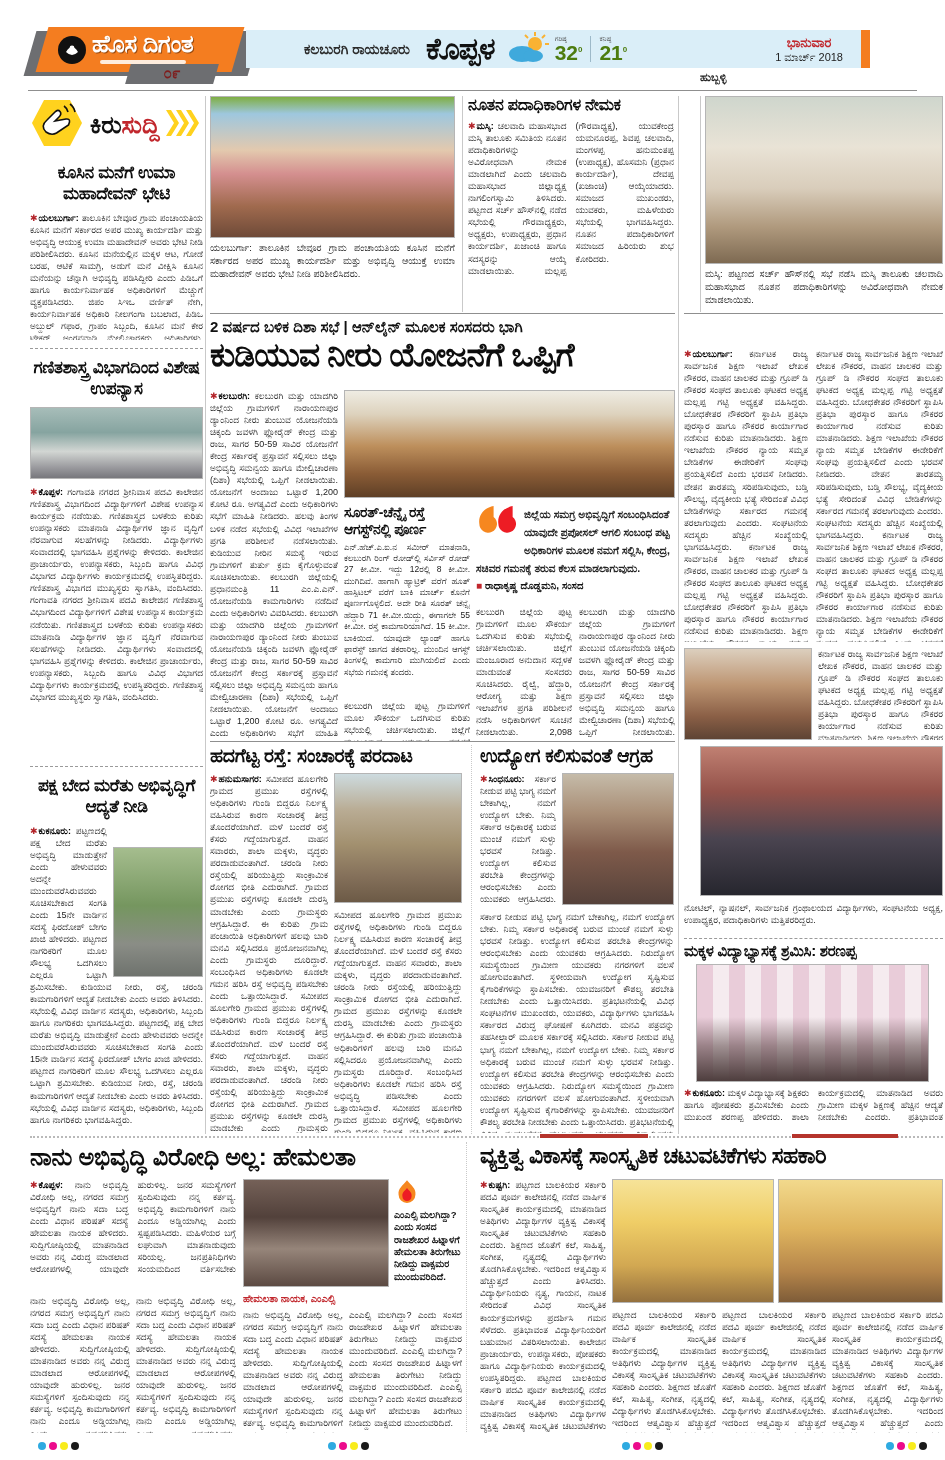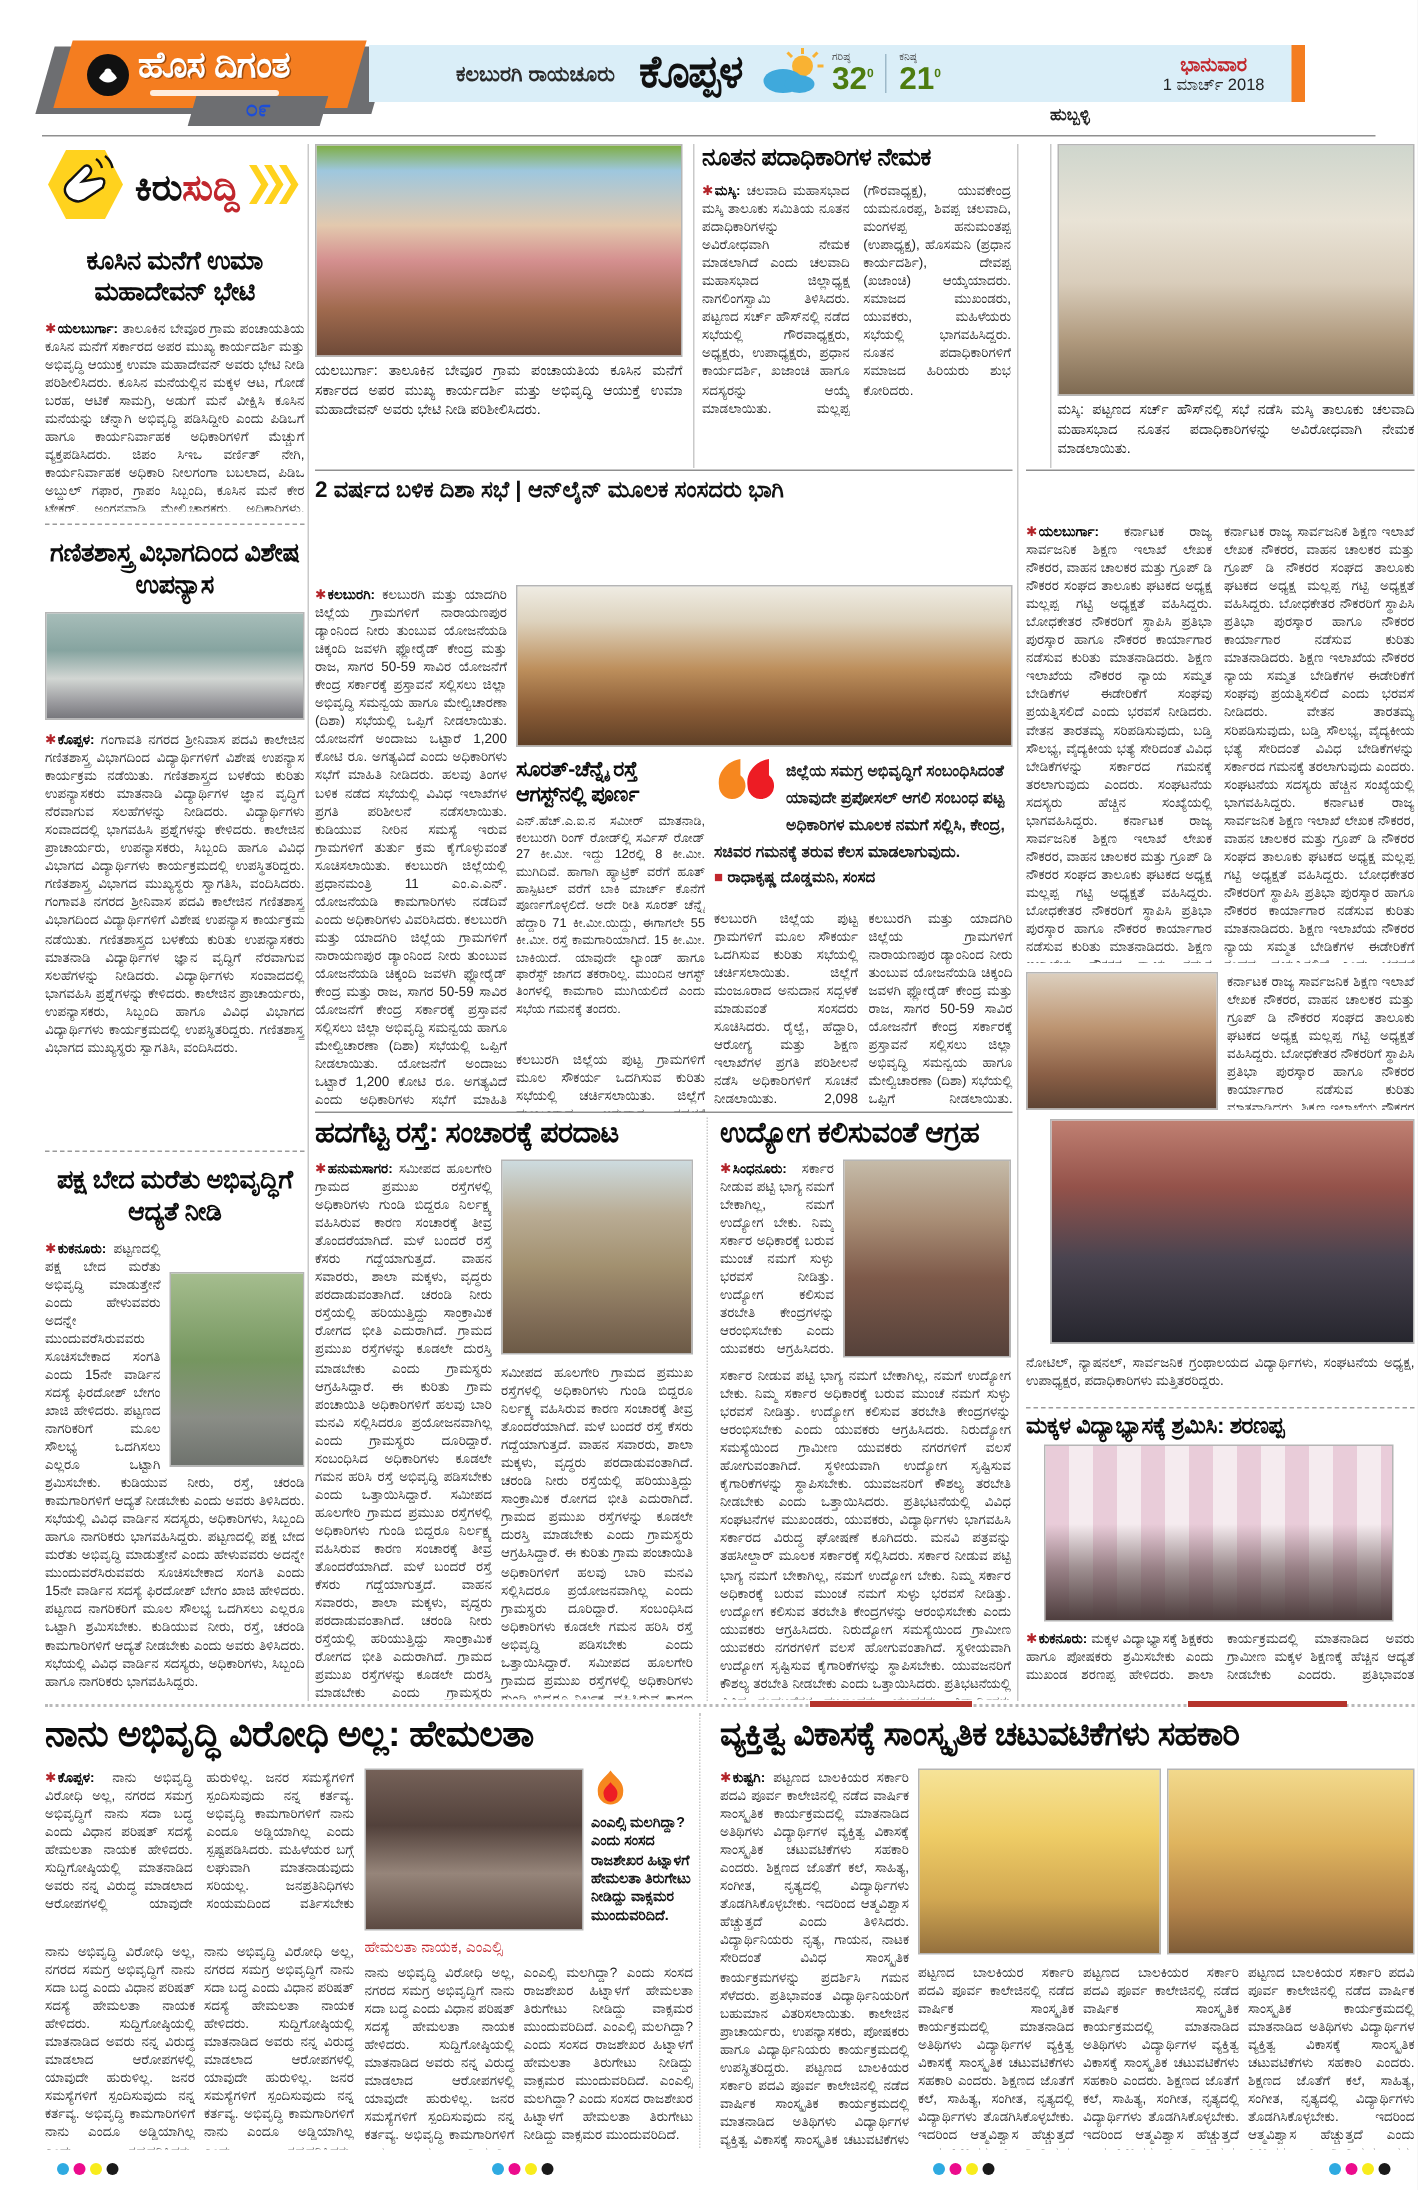--- a/index.html
+++ b/index.html
@@ -52,21 +52,21 @@
     <div class="abs skew" style="left:42px;top:27px;width:196px;height:45px;background:#f47d20;"></div>
     <div class="abs" style="left:58px;top:36px;width:28px;height:28px;border-radius:50%;background:#111;">
       <svg width="28" height="28" viewBox="0 0 28 28">
           <path d="M8 16 q6 -10 12 0 q-6 6 -12 0z" fill="#fff"></path>
           <circle cx="14" cy="12" r="2.4" fill="#fff"></circle>
         </svg>
     </div>
     <div class="abs" style="left:92px;top:30px;width:150px;font-size:24px;font-weight:bold;color:#fff;letter-spacing:-0.5px;text-shadow:1px 1px 0 #9a4a0e;">ಹೊಸ ದಿಗಂತ</div>
     <div class="abs" style="left:100px;top:60px;width:86px;height:4px;background:rgba(255,255,255,.85);border-radius:2px;"></div>
     <div class="abs skew" style="left:128px;top:64px;width:88px;height:20px;background:#6d6e71;"></div>
-    <div class="abs" style="left:128px;top:64px;width:88px;text-align:center;font-size:15px;font-weight:bold;color:#1d4ed8;">೦೯</div>
+    <div class="abs" style="left:128px;top:64px;width:88px;text-align:center;font-size:15px;font-weight:bold;color:#7f1d1d;">೦೯</div>
 
     <div class="abs" style="left:246px;top:30px;width:624px;height:38px;background:#daeef8;display:flex;align-items:center;">
       <div style="margin-left:58px;font-size:14px;font-weight:bold;color:#2b2b2b;">ಕಲಬುರಗಿ ರಾಯಚೂರು</div>
       <div style="margin-left:16px;font-size:30px;font-weight:bold;color:#111;letter-spacing:-1px;">ಕೊಪ್ಪಳ</div>
       <span style="margin-left:10px;">
         <svg width="46" height="34" viewBox="0 0 46 34">
           <g stroke="#f9b233" stroke-width="2">
               <line x1="30" y1="2" x2="30" y2="6"></line>
               <line x1="40" y1="5" x2="37" y2="8"></line>
               <line x1="44" y1="14" x2="40" y2="14"></line>
@@ -159,20 +159,21 @@
   </div>
 
   <div class="abs photo ph-group" style="left:705px;top:96px;width:238px;height:168px;"></div>
   <div class="abs cap" style="left:705px;top:268px;width:238px;height:44px;">ಮಸ್ಕಿ: ಪಟ್ಟಣದ ಸರ್ಚ್ ಹೌಸ್‌ನಲ್ಲಿ ಸಭೆ ನಡೆಸಿ ಮಸ್ಕಿ ತಾಲೂಕು ಚಲವಾದಿ ಮಹಾಸಭಾದ ನೂತನ ಪದಾಧಿಕಾರಿಗಳನ್ನು ಅವಿರೋಧವಾಗಿ ನೇಮಕ ಮಾಡಲಾಯಿತು.</div>
 
   <div class="abs hline" style="left:210px;top:313px;width:465px;"></div>
   <div class="abs hline" style="left:684px;top:313px;width:259px;"></div>
 
   <div class="abs" style="left:210px;top:318px;width:465px;height:424px;">
     <div style="font-size:15px;font-weight:bold;color:#111;">2 ವರ್ಷದ ಬಳಿಕ ದಿಶಾ ಸಭೆ | ಆನ್‌ಲೈನ್ ಮೂಲಕ ಸಂಸದರು ಭಾಗಿ</div>
+    <div class="hl" style="font-size:33px;line-height:1.05;margin-top:2px;letter-spacing:-1px;">ಕುಡಿಯುವ ನೀರು ಯೋಜನೆಗೆ ಒಪ್ಪಿಗೆ</div>
 
     <div class="abs body-txt" style="left:0;top:72px;width:128px;height:352px;">
       <span class="star">✱</span><b>ಕಲಬುರಗಿ:</b>
       <span>ಕಲಬುರಗಿ ಮತ್ತು ಯಾದಗಿರಿ ಜಿಲ್ಲೆಯ ಗ್ರಾಮಗಳಿಗೆ ನಾರಾಯಣಪುರ ಡ್ಯಾಂನಿಂದ ನೀರು ತುಂಬುವ ಯೋಜನೆಯಡಿ ಚಿಕ್ಕಂದಿ ಜವಳಗಿ ಫ್ಲೋರೈಡ್ ಕೇಂದ್ರ ಮತ್ತು ರಾಜ, ಸಾಗರ 50-59 ಸಾವಿರ ಯೋಜನೆಗೆ ಕೇಂದ್ರ ಸರ್ಕಾರಕ್ಕೆ ಪ್ರಸ್ತಾವನೆ ಸಲ್ಲಿಸಲು ಜಿಲ್ಲಾ ಅಭಿವೃದ್ಧಿ ಸಮನ್ವಯ ಹಾಗೂ ಮೇಲ್ವಿಚಾರಣಾ (ದಿಶಾ) ಸಭೆಯಲ್ಲಿ ಒಪ್ಪಿಗೆ ನೀಡಲಾಯಿತು. ಯೋಜನೆಗೆ ಅಂದಾಜು ಒಟ್ಟಾರೆ 1,200 ಕೋಟಿ ರೂ. ಅಗತ್ಯವಿದೆ ಎಂದು ಅಧಿಕಾರಿಗಳು ಸಭೆಗೆ ಮಾಹಿತಿ ನೀಡಿದರು. ಹಲವು ತಿಂಗಳ ಬಳಿಕ ನಡೆದ ಸಭೆಯಲ್ಲಿ ವಿವಿಧ ಇಲಾಖೆಗಳ ಪ್ರಗತಿ ಪರಿಶೀಲನೆ ನಡೆಸಲಾಯಿತು. ಕುಡಿಯುವ ನೀರಿನ ಸಮಸ್ಯೆ ಇರುವ ಗ್ರಾಮಗಳಿಗೆ ತುರ್ತು ಕ್ರಮ ಕೈಗೊಳ್ಳುವಂತೆ ಸೂಚಿಸಲಾಯಿತು. ಕಲಬುರಗಿ ಜಿಲ್ಲೆಯಲ್ಲಿ ಪ್ರಧಾನಮಂತ್ರಿ 11 ಎಂ.ಎ.ಎನ್. ಯೋಜನೆಯಡಿ ಕಾಮಗಾರಿಗಳು ನಡೆದಿವೆ ಎಂದು ಅಧಿಕಾರಿಗಳು ವಿವರಿಸಿದರು. ಕಲಬುರಗಿ ಮತ್ತು ಯಾದಗಿರಿ ಜಿಲ್ಲೆಯ ಗ್ರಾಮಗಳಿಗೆ ನಾರಾಯಣಪುರ ಡ್ಯಾಂನಿಂದ ನೀರು ತುಂಬುವ ಯೋಜನೆಯಡಿ ಚಿಕ್ಕಂದಿ ಜವಳಗಿ ಫ್ಲೋರೈಡ್ ಕೇಂದ್ರ ಮತ್ತು ರಾಜ, ಸಾಗರ 50-59 ಸಾವಿರ ಯೋಜನೆಗೆ ಕೇಂದ್ರ ಸರ್ಕಾರಕ್ಕೆ ಪ್ರಸ್ತಾವನೆ ಸಲ್ಲಿಸಲು ಜಿಲ್ಲಾ ಅಭಿವೃದ್ಧಿ ಸಮನ್ವಯ ಹಾಗೂ ಮೇಲ್ವಿಚಾರಣಾ (ದಿಶಾ) ಸಭೆಯಲ್ಲಿ ಒಪ್ಪಿಗೆ ನೀಡಲಾಯಿತು. ಯೋಜನೆಗೆ ಅಂದಾಜು ಒಟ್ಟಾರೆ 1,200 ಕೋಟಿ ರೂ. ಅಗತ್ಯವಿದೆ ಎಂದು ಅಧಿಕಾರಿಗಳು ಸಭೆಗೆ ಮಾಹಿತಿ ನೀಡಿದರು. ಹಲವು ತಿಂಗಳ ಬಳಿಕ ನಡೆದ ಸಭೆಯಲ್ಲಿ ವಿವಿಧ ಇಲಾಖೆಗಳ ಪ್ರಗತಿ ಪರಿಶೀಲನೆ ನಡೆಸಲಾಯಿತು. ಕುಡಿಯುವ ನೀರಿನ ಸಮಸ್ಯೆ ಇರುವ ಗ್ರಾಮಗಳಿಗೆ ತುರ್ತು ಕ್ರಮ ಕೈಗೊಳ್ಳುವಂತೆ ಸೂಚಿಸಲಾಯಿತು. ಕಲಬುರಗಿ ಜಿಲ್ಲೆಯಲ್ಲಿ ಪ್ರಧಾನಮಂತ್ರಿ 11 ಎಂ.ಎ.ಎನ್. ಯೋಜನೆಯಡಿ ಕಾಮಗಾರಿಗಳು ನಡೆದಿವೆ ಎಂದು ಅಧಿಕಾರಿಗಳು ವಿವರಿಸಿದರು.</span>
     </div>
 
     <div class="abs photo ph-meeting" style="left:134px;top:72px;width:331px;height:108px;"></div>
 
     <div class="abs" style="left:134px;top:186px;width:126px;height:190px;overflow:hidden;">
       <div class="hl" style="font-size:14px;line-height:1.2;">ಸೂರತ್-ಚೆನ್ನೈ ರಸ್ತೆ ಆಗಸ್ಟ್‌ನಲ್ಲಿ ಪೂರ್ಣ</div>
@@ -268,21 +269,21 @@
     <div class="abs photo ph-stage" style="left:213px;top:36px;width:146px;height:108px;"></div>
     <div class="abs" style="left:364px;top:36px;width:68px;height:112px;overflow:hidden;">
       <span>
         <svg width="26" height="26" viewBox="0 0 40 40">
           <path d="M20 2 C26 10 34 14 33 24 a13 13 0 1 1 -26 0 C6 14 14 10 20 2 z" fill="#f6871f"></path>
           <path d="M20 14 c4 5 8 7 7 13 a7 7 0 1 1 -14 0 c-1 -6 3 -8 7 -13 z" fill="#ed1c24"></path>
         </svg>
       </span>
       <span style="display:block;font-size:9.5px;font-weight:bold;line-height:1.3;color:#111;">ಎಂಎಲ್ಸಿ ಮಲಗಿದ್ದಾ? ಎಂದು ಸಂಸದ ರಾಜಶೇಖರ ಹಿಟ್ನಾಳಗೆ ಹೇಮಲತಾ ತಿರುಗೇಟು ನೀಡಿದ್ದು ವಾಕ್ಸಮರ ಮುಂದುವರಿದಿದೆ.</span>
     </div>
-    <div class="abs red" style="left:213px;top:150px;width:146px;font-size:10px;font-weight:normal;">ಹೇಮಲತಾ ನಾಯಕ, ಎಂಎಲ್ಸಿ</div>
+    <div class="abs red" style="left:213px;top:150px;width:146px;font-size:10px;font-weight:bold;">ಹೇಮಲತಾ ನಾಯಕ, ಎಂಎಲ್ಸಿ</div>
     <div class="abs body-txt" style="left:0;top:152px;width:100px;height:138px;"><span>ನಾನು ಅಭಿವೃದ್ಧಿ ವಿರೋಧಿ ಅಲ್ಲ, ನಗರದ ಸಮಗ್ರ ಅಭಿವೃದ್ಧಿಗೆ ನಾನು ಸದಾ ಬದ್ಧ ಎಂದು ವಿಧಾನ ಪರಿಷತ್ ಸದಸ್ಯೆ ಹೇಮಲತಾ ನಾಯಕ ಹೇಳಿದರು. ಸುದ್ದಿಗೋಷ್ಠಿಯಲ್ಲಿ ಮಾತನಾಡಿದ ಅವರು ನನ್ನ ವಿರುದ್ಧ ಮಾಡಲಾದ ಆರೋಪಗಳಲ್ಲಿ ಯಾವುದೇ ಹುರುಳಿಲ್ಲ. ಜನರ ಸಮಸ್ಯೆಗಳಿಗೆ ಸ್ಪಂದಿಸುವುದು ನನ್ನ ಕರ್ತವ್ಯ. ಅಭಿವೃದ್ಧಿ ಕಾಮಗಾರಿಗಳಿಗೆ ನಾನು ಎಂದೂ ಅಡ್ಡಿಯಾಗಿಲ್ಲ ಎಂದು ಸ್ಪಷ್ಟಪಡಿಸಿದರು. ಮಹಿಳೆಯರ ಬಗ್ಗೆ ಲಘುವಾಗಿ ಮಾತನಾಡುವುದು ಸರಿಯಲ್ಲ. ಜನಪ್ರತಿನಿಧಿಗಳು ಸಂಯಮದಿಂದ ವರ್ತಿಸಬೇಕು ಎಂದು ಕಿವಿಮಾತು ಹೇಳಿದರು. ಕ್ಷೇತ್ರದ ಅಭಿವೃದ್ಧಿಗೆ ಅನುದಾನ ತರಲು ಶ್ರಮಿಸುತ್ತಿದ್ದೇನೆ. ಜನರ ಆಶೀರ್ವಾದವೇ ನನ್ನ ಶಕ್ತಿ ಎಂದು ನುಡಿದರು.</span></div>
     <div class="abs body-txt" style="left:106px;top:152px;width:100px;height:138px;"><span>ನಾನು ಅಭಿವೃದ್ಧಿ ವಿರೋಧಿ ಅಲ್ಲ, ನಗರದ ಸಮಗ್ರ ಅಭಿವೃದ್ಧಿಗೆ ನಾನು ಸದಾ ಬದ್ಧ ಎಂದು ವಿಧಾನ ಪರಿಷತ್ ಸದಸ್ಯೆ ಹೇಮಲತಾ ನಾಯಕ ಹೇಳಿದರು. ಸುದ್ದಿಗೋಷ್ಠಿಯಲ್ಲಿ ಮಾತನಾಡಿದ ಅವರು ನನ್ನ ವಿರುದ್ಧ ಮಾಡಲಾದ ಆರೋಪಗಳಲ್ಲಿ ಯಾವುದೇ ಹುರುಳಿಲ್ಲ. ಜನರ ಸಮಸ್ಯೆಗಳಿಗೆ ಸ್ಪಂದಿಸುವುದು ನನ್ನ ಕರ್ತವ್ಯ. ಅಭಿವೃದ್ಧಿ ಕಾಮಗಾರಿಗಳಿಗೆ ನಾನು ಎಂದೂ ಅಡ್ಡಿಯಾಗಿಲ್ಲ ಎಂದು ಸ್ಪಷ್ಟಪಡಿಸಿದರು. ಮಹಿಳೆಯರ ಬಗ್ಗೆ ಲಘುವಾಗಿ ಮಾತನಾಡುವುದು ಸರಿಯಲ್ಲ. ಜನಪ್ರತಿನಿಧಿಗಳು ಸಂಯಮದಿಂದ ವರ್ತಿಸಬೇಕು ಎಂದು ಕಿವಿಮಾತು ಹೇಳಿದರು. ಕ್ಷೇತ್ರದ ಅಭಿವೃದ್ಧಿಗೆ ಅನುದಾನ ತರಲು ಶ್ರಮಿಸುತ್ತಿದ್ದೇನೆ. ಜನರ ಆಶೀರ್ವಾದವೇ ನನ್ನ ಶಕ್ತಿ ಎಂದು ನುಡಿದರು.</span></div>
     <div class="abs body-txt" style="left:213px;top:166px;width:100px;height:124px;"><span>ನಾನು ಅಭಿವೃದ್ಧಿ ವಿರೋಧಿ ಅಲ್ಲ, ನಗರದ ಸಮಗ್ರ ಅಭಿವೃದ್ಧಿಗೆ ನಾನು ಸದಾ ಬದ್ಧ ಎಂದು ವಿಧಾನ ಪರಿಷತ್ ಸದಸ್ಯೆ ಹೇಮಲತಾ ನಾಯಕ ಹೇಳಿದರು. ಸುದ್ದಿಗೋಷ್ಠಿಯಲ್ಲಿ ಮಾತನಾಡಿದ ಅವರು ನನ್ನ ವಿರುದ್ಧ ಮಾಡಲಾದ ಆರೋಪಗಳಲ್ಲಿ ಯಾವುದೇ ಹುರುಳಿಲ್ಲ. ಜನರ ಸಮಸ್ಯೆಗಳಿಗೆ ಸ್ಪಂದಿಸುವುದು ನನ್ನ ಕರ್ತವ್ಯ. ಅಭಿವೃದ್ಧಿ ಕಾಮಗಾರಿಗಳಿಗೆ ನಾನು ಎಂದೂ ಅಡ್ಡಿಯಾಗಿಲ್ಲ ಎಂದು ಸ್ಪಷ್ಟಪಡಿಸಿದರು. ಮಹಿಳೆಯರ ಬಗ್ಗೆ ಲಘುವಾಗಿ ಮಾತನಾಡುವುದು ಸರಿಯಲ್ಲ. ಜನಪ್ರತಿನಿಧಿಗಳು ಸಂಯಮದಿಂದ ವರ್ತಿಸಬೇಕು ಎಂದು ಕಿವಿಮಾತು ಹೇಳಿದರು. ಕ್ಷೇತ್ರದ ಅಭಿವೃದ್ಧಿಗೆ ಅನುದಾನ ತರಲು ಶ್ರಮಿಸುತ್ತಿದ್ದೇನೆ. ಜನರ ಆಶೀರ್ವಾದವೇ ನನ್ನ ಶಕ್ತಿ ಎಂದು ನುಡಿದರು.</span></div>
     <div class="abs body-txt" style="left:319px;top:166px;width:113px;height:124px;"><span>ಎಂಎಲ್ಸಿ ಮಲಗಿದ್ದಾ? ಎಂದು ಸಂಸದ ರಾಜಶೇಖರ ಹಿಟ್ನಾಳಗೆ ಹೇಮಲತಾ ತಿರುಗೇಟು ನೀಡಿದ್ದು ವಾಕ್ಸಮರ ಮುಂದುವರಿದಿದೆ. ಎಂಎಲ್ಸಿ ಮಲಗಿದ್ದಾ? ಎಂದು ಸಂಸದ ರಾಜಶೇಖರ ಹಿಟ್ನಾಳಗೆ ಹೇಮಲತಾ ತಿರುಗೇಟು ನೀಡಿದ್ದು ವಾಕ್ಸಮರ ಮುಂದುವರಿದಿದೆ. ಎಂಎಲ್ಸಿ ಮಲಗಿದ್ದಾ? ಎಂದು ಸಂಸದ ರಾಜಶೇಖರ ಹಿಟ್ನಾಳಗೆ ಹೇಮಲತಾ ತಿರುಗೇಟು ನೀಡಿದ್ದು ವಾಕ್ಸಮರ ಮುಂದುವರಿದಿದೆ.</span></div>
   </div>
 
   <div class="abs" style="left:480px;top:1143px;width:463px;height:292px;">
     <div class="hl" style="font-size:22px;letter-spacing:-0.5px;">ವ್ಯಕ್ತಿತ್ವ ವಿಕಾಸಕ್ಕೆ ಸಾಂಸ್ಕೃತಿಕ ಚಟುವಟಿಕೆಗಳು ಸಹಕಾರಿ</div>
     <div class="abs body-txt" style="left:0;top:36px;width:126px;height:254px;">
       <span class="star">✱</span><b>ಕುಷ್ಟಗಿ:</b>

